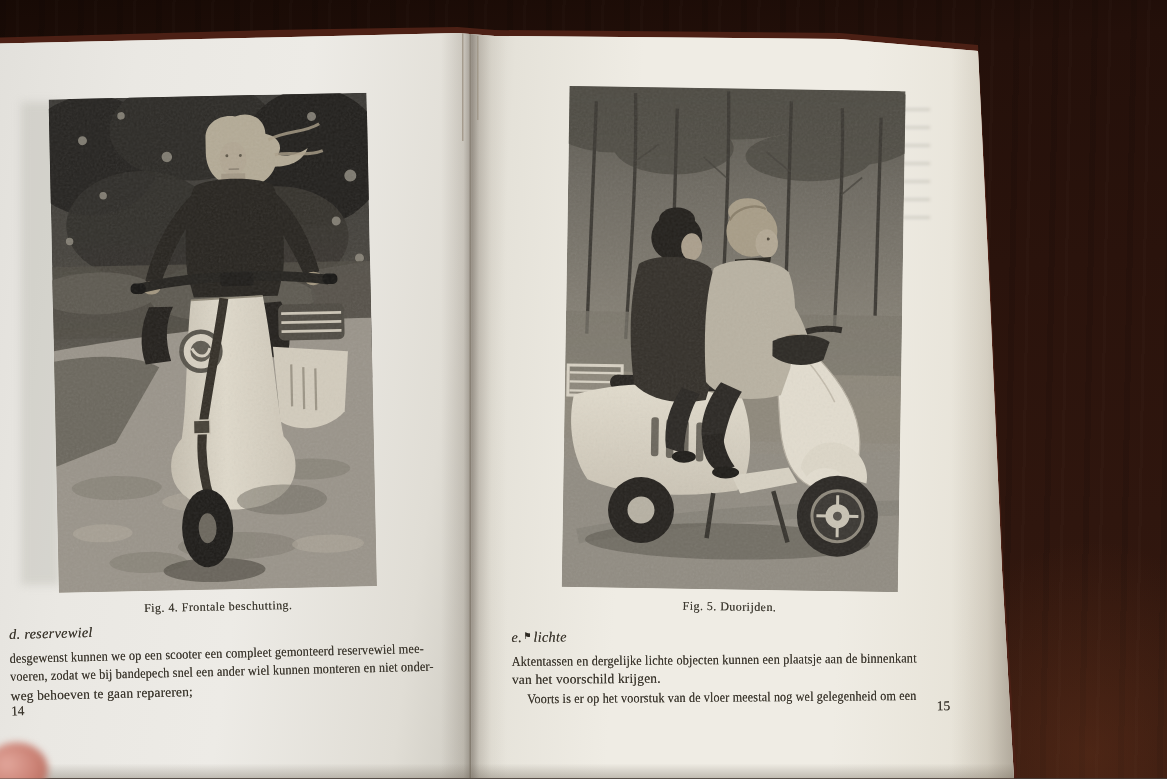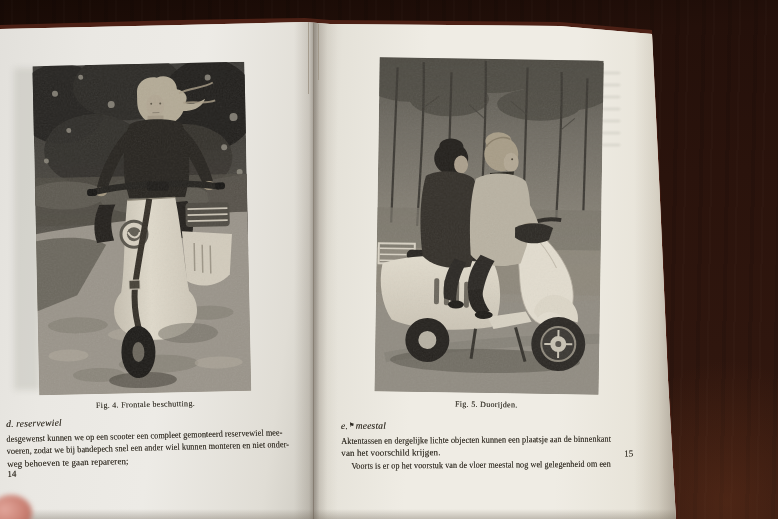--- a/index.html
+++ b/index.html
@@ -50,21 +50,21 @@
   .heading{font-style:italic;font-size:9.5px;margin-bottom:4px;letter-spacing:.2px;}
   .heading .mark{font-style:normal;font-size:6px;vertical-align:2px;margin:0 1px;
     font-family:"DejaVu Sans",sans-serif;color:#2d2922;}
   .pline{font-size:9px;line-height:12.4px;letter-spacing:.1px;white-space:nowrap;}
   .pline span{display:inline-block;transform-origin:0 50%;}
   .sqz91{transform:scaleX(.91);}
   .sqz90{transform:scaleX(.90);}
   .ind{margin-left:10px;}
   .pagenum{position:absolute;font-size:9px;}
   .pn-left{left:0;top:50px;}
-  .pn-right{left:283px;top:30px;}
+  .pn-right{left:283px;top:47px;}
   
   .finger{position:absolute;left:-10px;top:495px;width:42px;height:36px;border-radius:50%;
     background:radial-gradient(ellipse at 35% 40%,#e2a79c,#c97f72 55%,#a25a4c 95%);
     filter:blur(2.5px);z-index:6;}
 </style>
 </head>
 <body>
 
 <div id="scene">
 
@@ -305,21 +305,21 @@
         <span class="sqz91">desgewenst kunnen we op een scooter een compleet gemonteerd reservewiel mee-</span></div>
       <div class="pline">
         <span class="sqz91">voeren, zodat we bij bandepech snel een ander wiel kunnen monteren en niet onder-</span></div>
       <div class="pline">
         <span>weg behoeven te gaan repareren;</span></div>
       <div class="pagenum pn-left">14</div>
     </div>
 
     <div class="text-block text-right">
       <div class="heading">
-        <span>e.</span><span class="mark">⚑</span><span>meestal</span>
+        <span>e.</span><span class="mark">⚑</span><span>lichte</span>
       </div>
       <div class="pline">
         <span class="sqz91">Aktentassen en dergelijke lichte objecten kunnen een plaatsje aan de binnenkant</span></div>
       <div class="pline">
         <span>van het voorschild krijgen.</span></div>
       <div class="pline">
         <span class="sqz90 ind">Voorts is er op het voorstuk van de vloer meestal nog wel gelegenheid om een</span></div>
       <div class="pagenum pn-right">15</div>
     </div>
 

